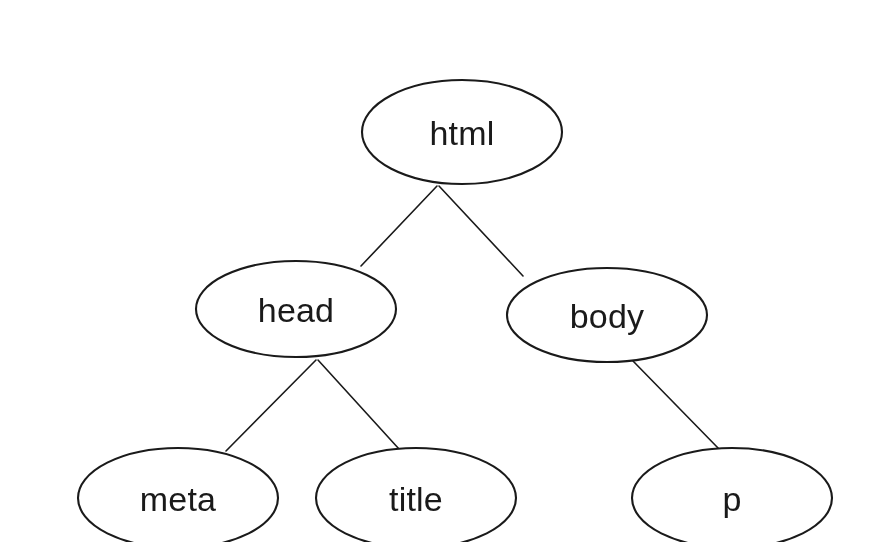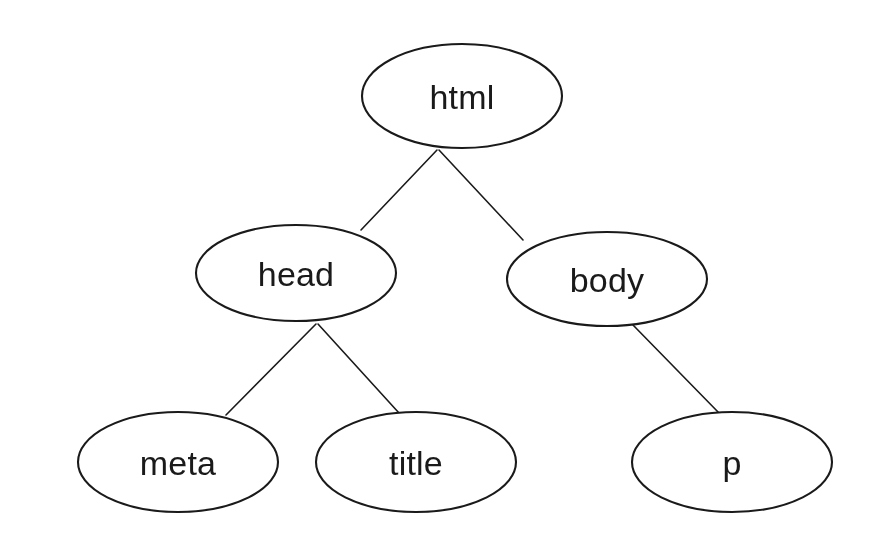--- a/index.html
+++ b/index.html
@@ -12,20 +12,21 @@
     width: 888px;
     height: 542px;
     overflow: hidden;
     font-family: "Liberation Sans", sans-serif;
   }
   #diagram-root {
     position: relative;
     width: 888px;
     height: 476px;
     background: #ffffff;
+    margin-top: 36px;
   }
   #tree-svg {
     display: block;
     width: 888px;
     height: 542px;
   }
   .edge-line {
     stroke: #1a1a1a;
     stroke-width: 1.6;
     stroke-linecap: round;

